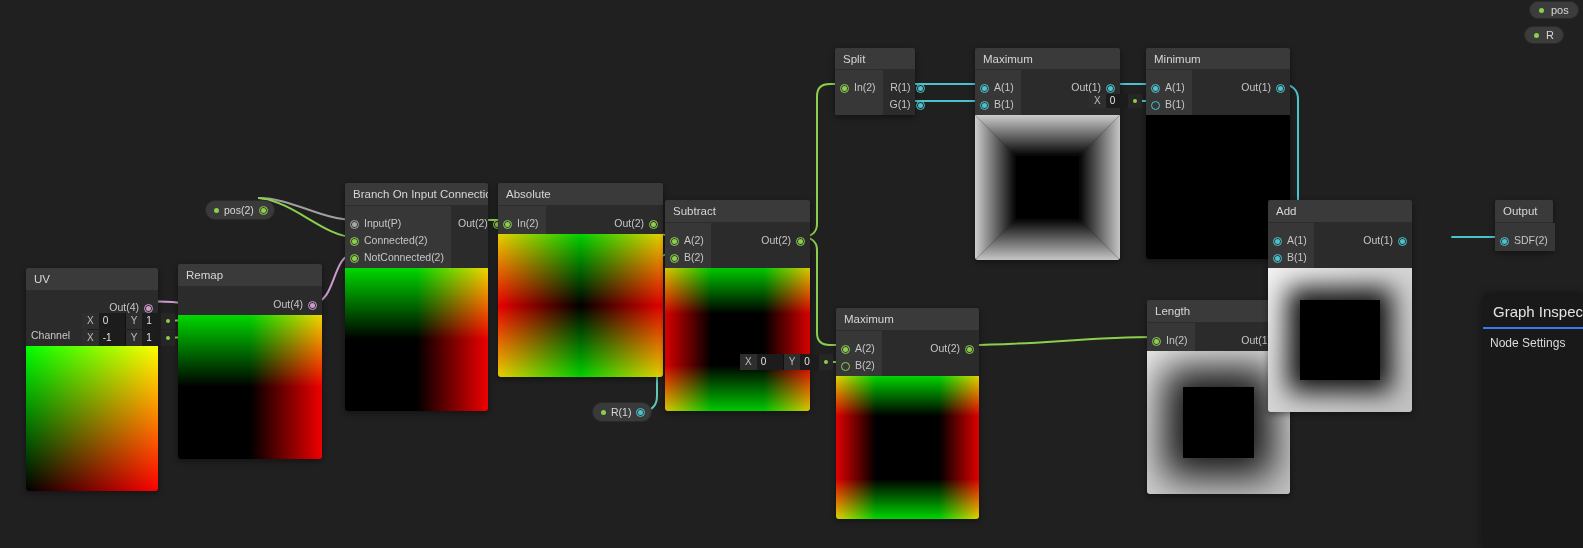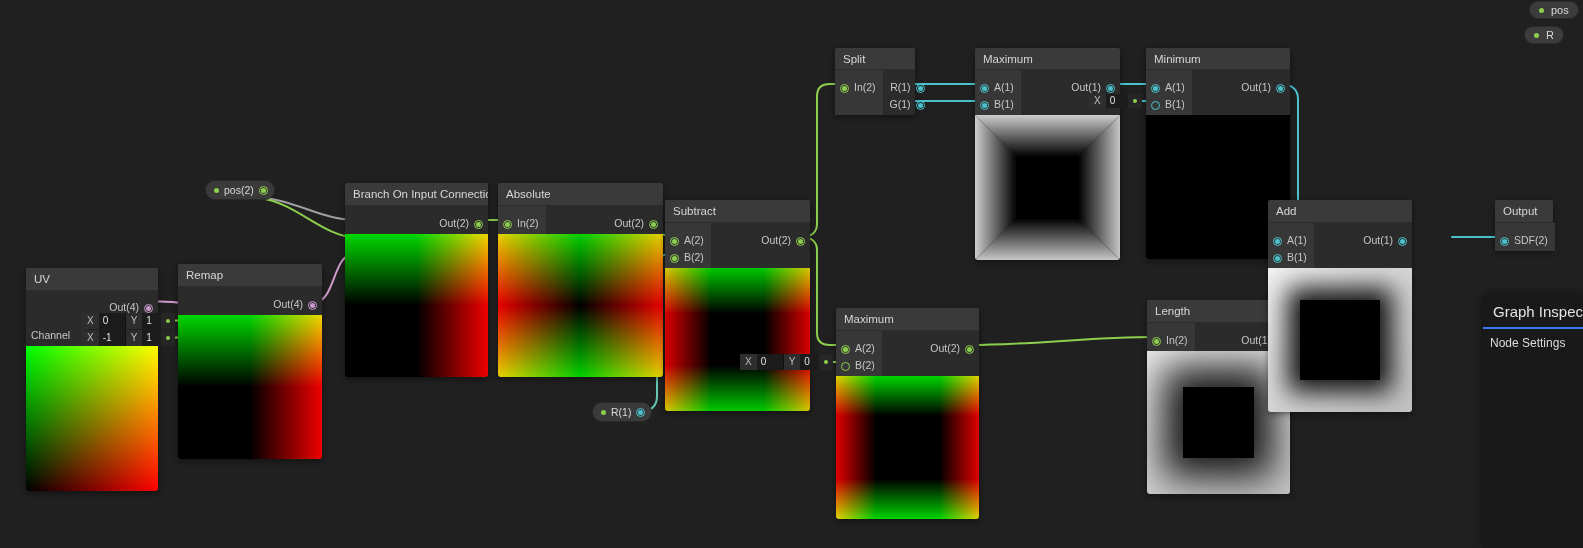--- a/index.html
+++ b/index.html
@@ -136,20 +136,34 @@
             <span class="port filled c-vec4"></span>
           </div>
       </div>
     </div>
     <div class="preview pv-remap" style="height:144px"></div>
   </div>
 
   <div class="node" style="left:345px;top:183px;width:143px">
     <div class="ntitle"><span>Branch On Input Connection</span></div>
     <div class="nbody">
+      <div class="col-in">
+        <div class="prow">
+            <span class="port filled c-prop"></span>
+            <span class="plabel">Input(P)</span>
+          </div>
+        <div class="prow">
+            <span class="port filled c-vec2"></span>
+            <span class="plabel">Connected(2)</span>
+          </div>
+        <div class="prow">
+            <span class="port filled c-vec2"></span>
+            <span class="plabel">NotConnected(2)</span>
+          </div>
+      </div>
       <div class="col-out">
         <div class="prow out">
             <span class="plabel">Out(2)</span>
             <span class="port filled c-vec2"></span>
           </div>
       </div>
     </div>
     <div class="preview pv-remap" style="height:143px"></div>
   </div>
 
@@ -401,21 +415,21 @@
   <div class="fgroup" style="left:740px;top:354px">
     <span class="fchip">X</span>
       <span class="fval">0</span>
       <span class="fchip">Y</span>
       <span class="fval">0</span>
   </div>
   <div class="dotbox" style="left:819px;top:354px">
       <i></i>
     </div>
 
-  <div class="badge" style="left:205px;top:180px">
+  <div class="badge" style="left:205px;top:200px">
     <i class="dot"></i>
     <span>pos(2)</span>
     <span class="port filled c-vec2"></span>
   </div>
   <div class="badge" style="left:592px;top:402px">
     <i class="dot"></i>
     <span>R(1)</span>
     <span class="port filled c-vec1"></span>
   </div>
 

